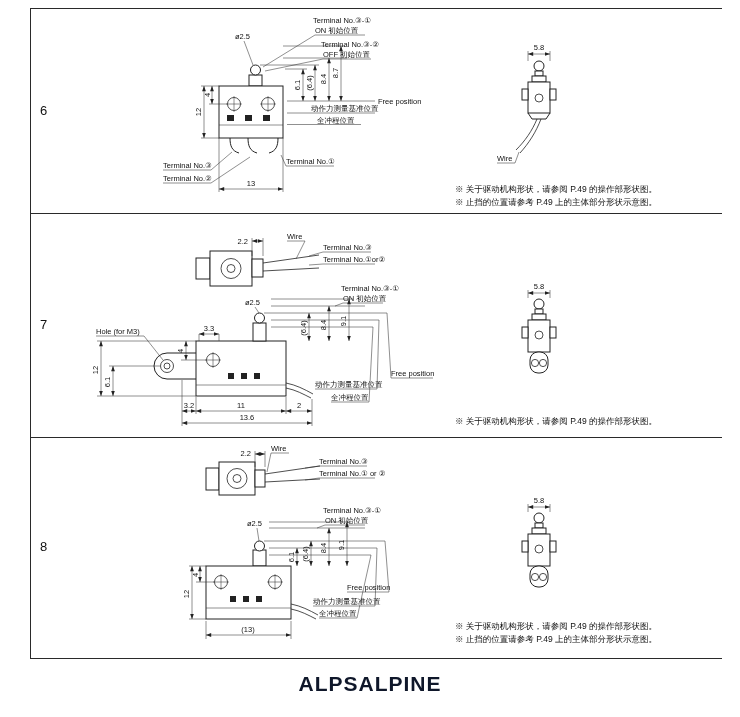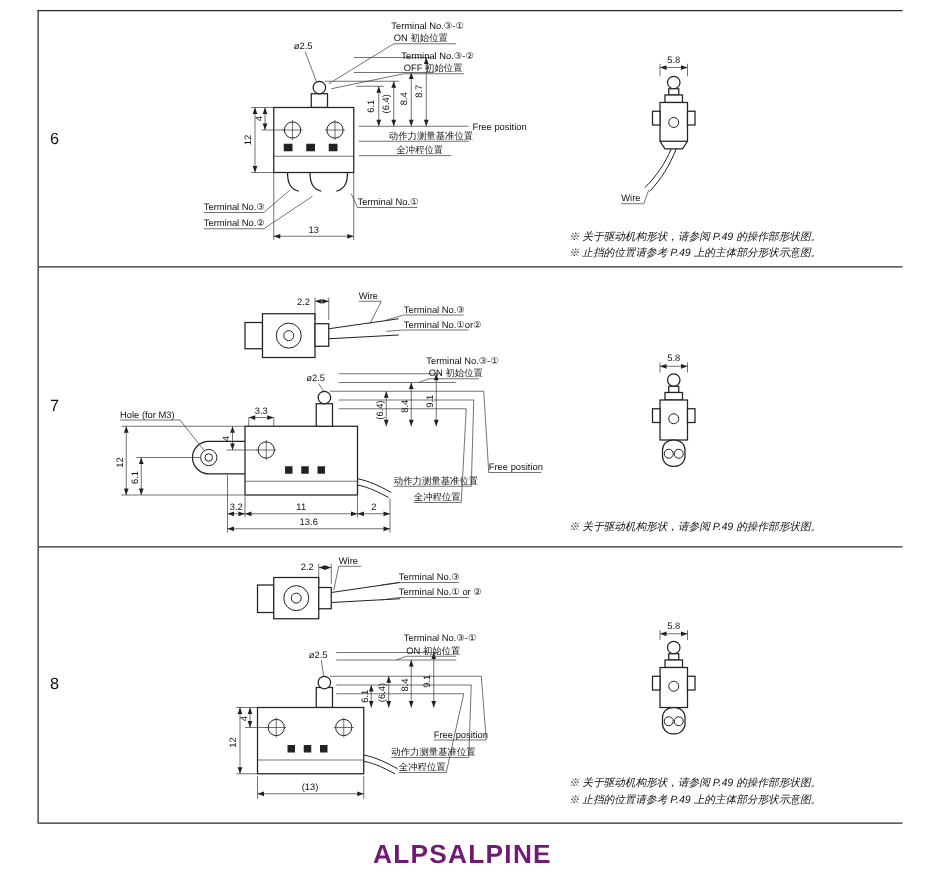--- a/index.html
+++ b/index.html
@@ -1,21 +1,21 @@
 <!DOCTYPE html>
 <html><head>
 <meta charset="utf-8">
 <style>
   * { margin:0; padding:0; box-sizing:border-box; }
   html,body { width:740px; height:717px; background:#ffffff; font-family:"Liberation Sans", sans-serif; }
   .sheet { position:absolute; left:0; top:0; width:740px; height:717px; background:#fff; overflow:hidden; }
   .dtable { position:absolute; left:30px; top:8px; width:692px; border-top:1.2px solid #2a2a2a; border-left:1.2px solid #2a2a2a; }
   .drow { position:relative; border-bottom:1.6px solid #2a2a2a; }
   .row-num { position:absolute; left:9px; font-size:13px; color:#111; }
-  .notes { position:absolute; left:424px; font-size:8.5px; color:#111; line-height:13px; white-space:nowrap;font-style:italic; }
+  .notes { position:absolute; left:424px; font-size:8.5px; color:#111; line-height:13px; white-space:nowrap; }
   .row-svg { position:absolute; left:0; top:0; }
   .row-svg text { font-size:7.5px; fill:#111; font-family:"Liberation Sans", sans-serif; }
   .ln { stroke:#222; stroke-width:1; fill:none; }
   .lm { stroke:#222; stroke-width:0.8; fill:none; }
   .lt { stroke:#333; stroke-width:0.55; fill:none; }
   .dim { stroke:#333; stroke-width:0.55; fill:none; }
   .fw { fill:#fff; }
   .fd { fill:#222; stroke:none; }
   .logo { position:absolute; top:672px; left:0; width:100%; text-align:center;
           font-size:21px; font-weight:bold; letter-spacing:1px; }
@@ -360,14 +360,14 @@
         </g>
       </svg>
       <div class="notes" style="top:182px">
         <div>※ 关于驱动机构形状，请参阅 P.49 的操作部形状图。</div>
         <div>※ 止挡的位置请参考 P.49 上的主体部分形状示意图。</div>
       </div>
     </div>
 
   </div>
 
-  <div class="logo" style="color: #701a75;">ALPSALPINE</div>
+  <div class="logo" style="color: #0f172a;">ALPSALPINE</div>
 </div>
 
 </body></html>

